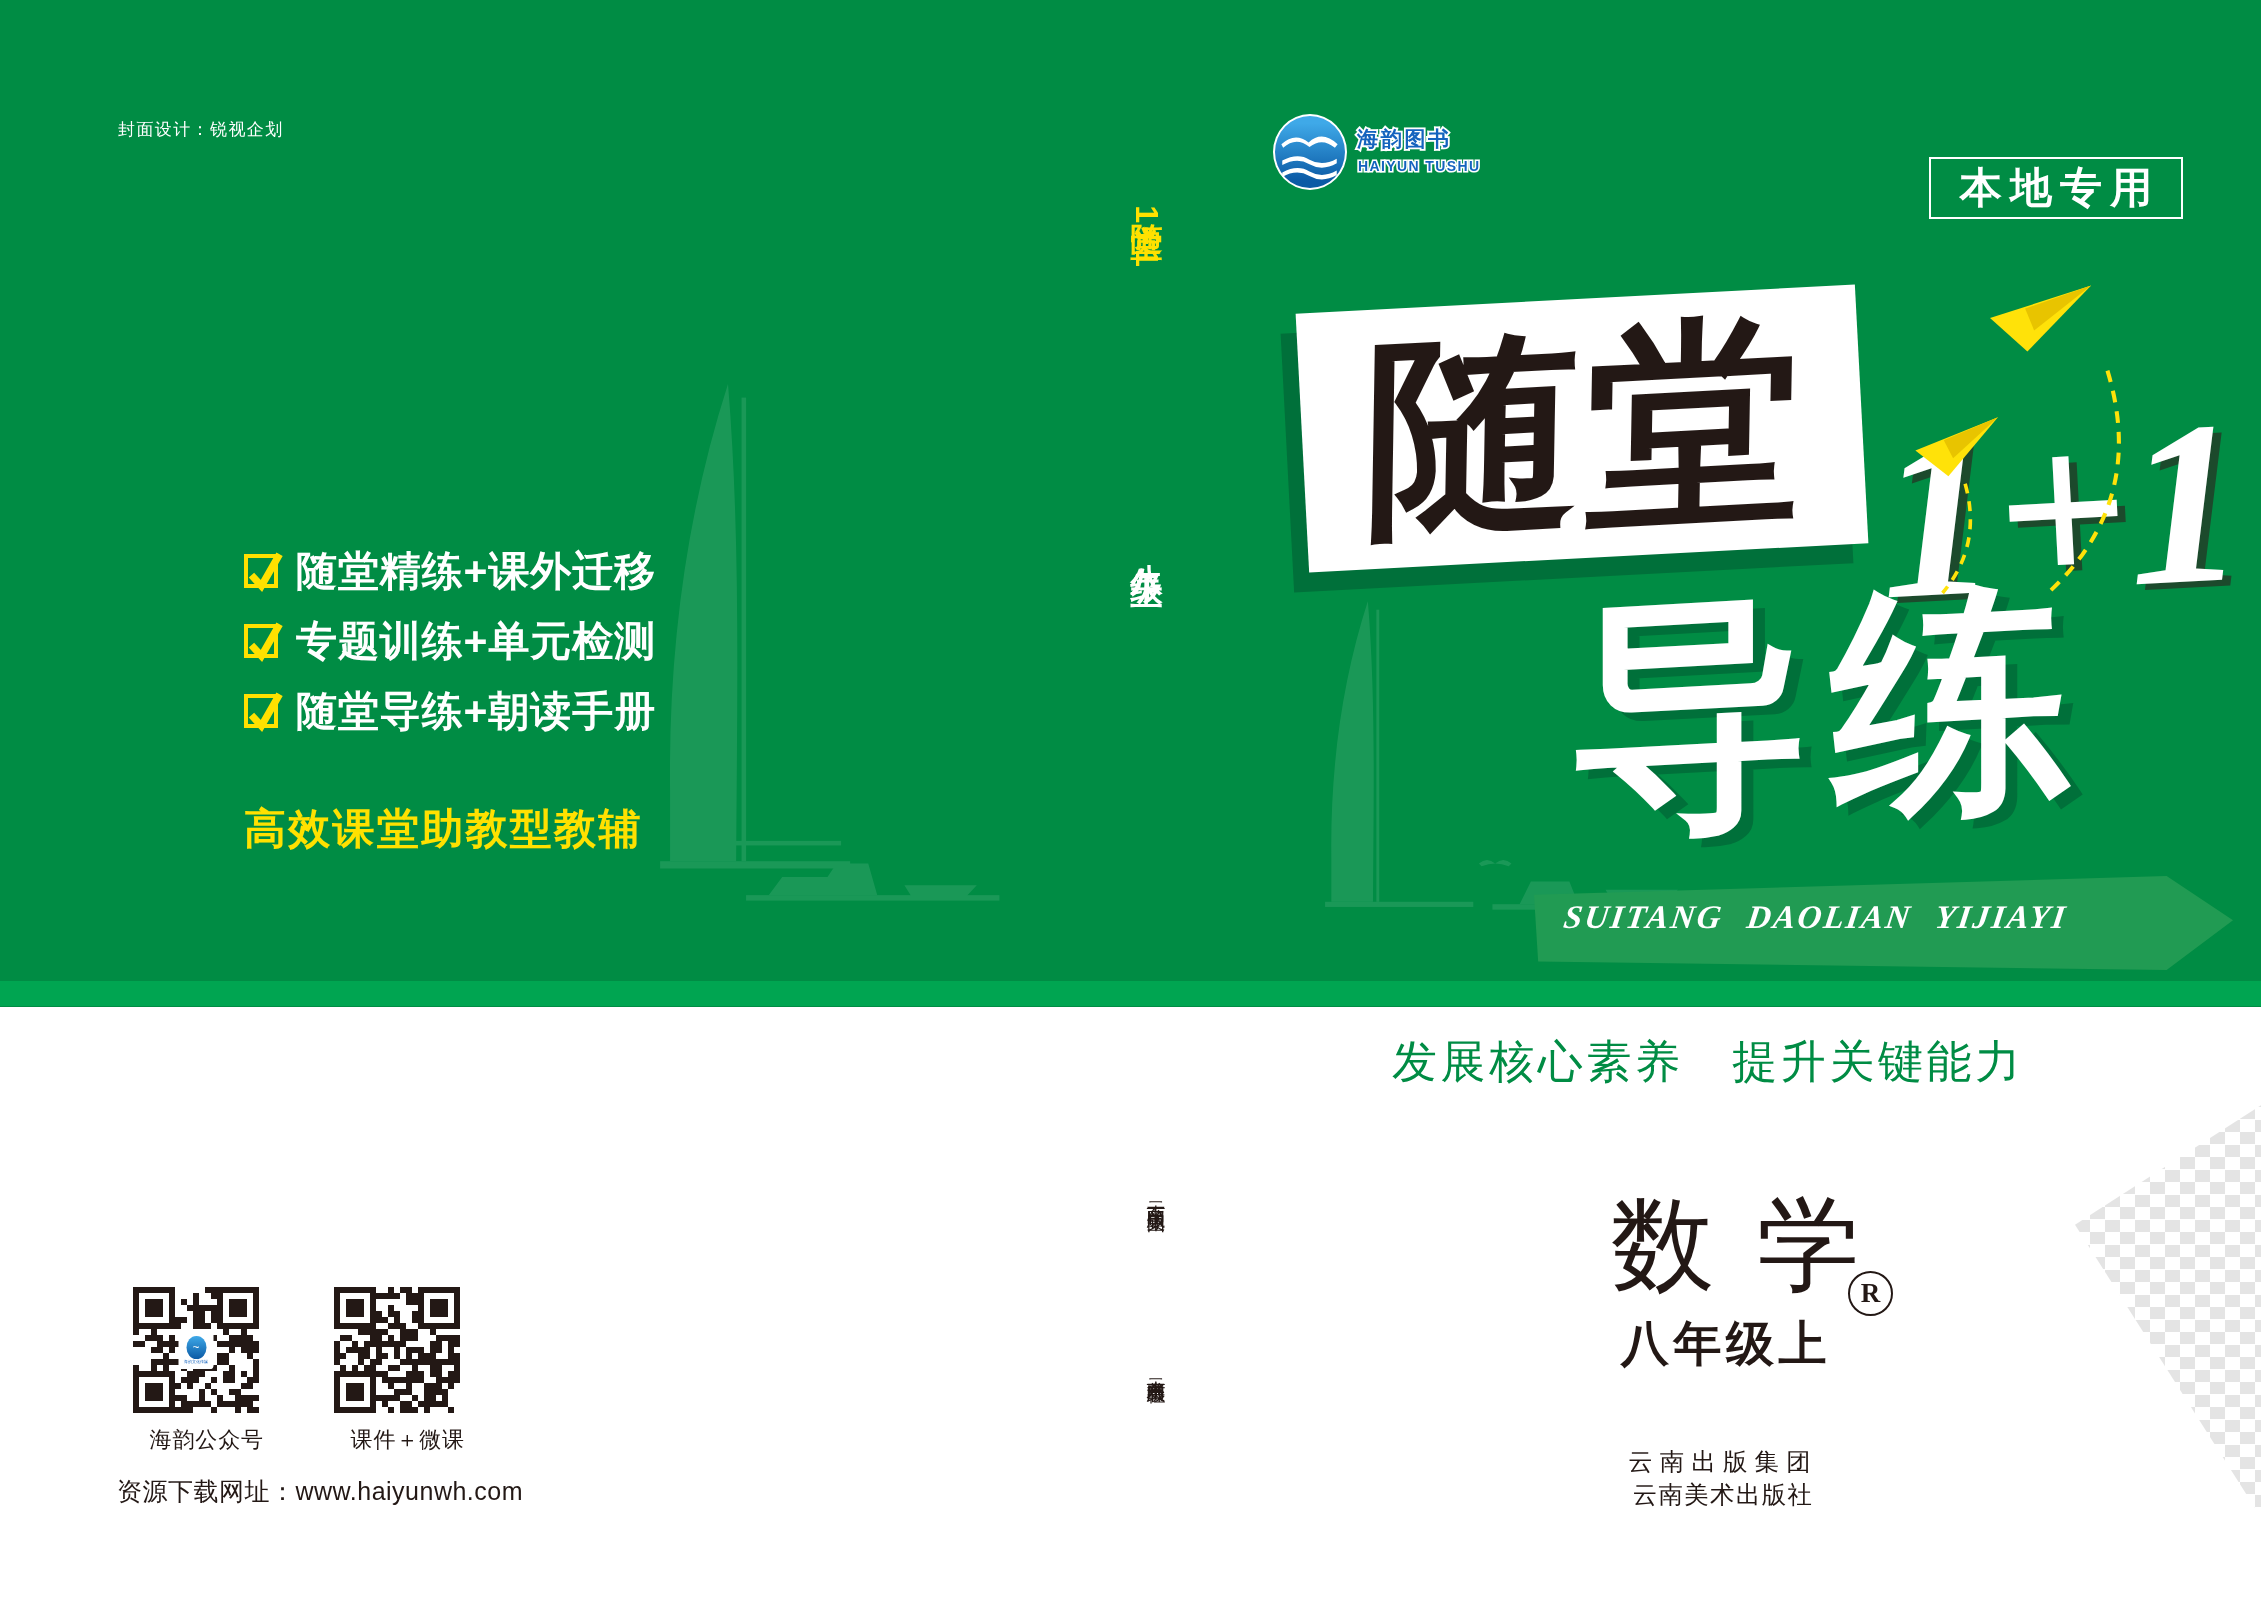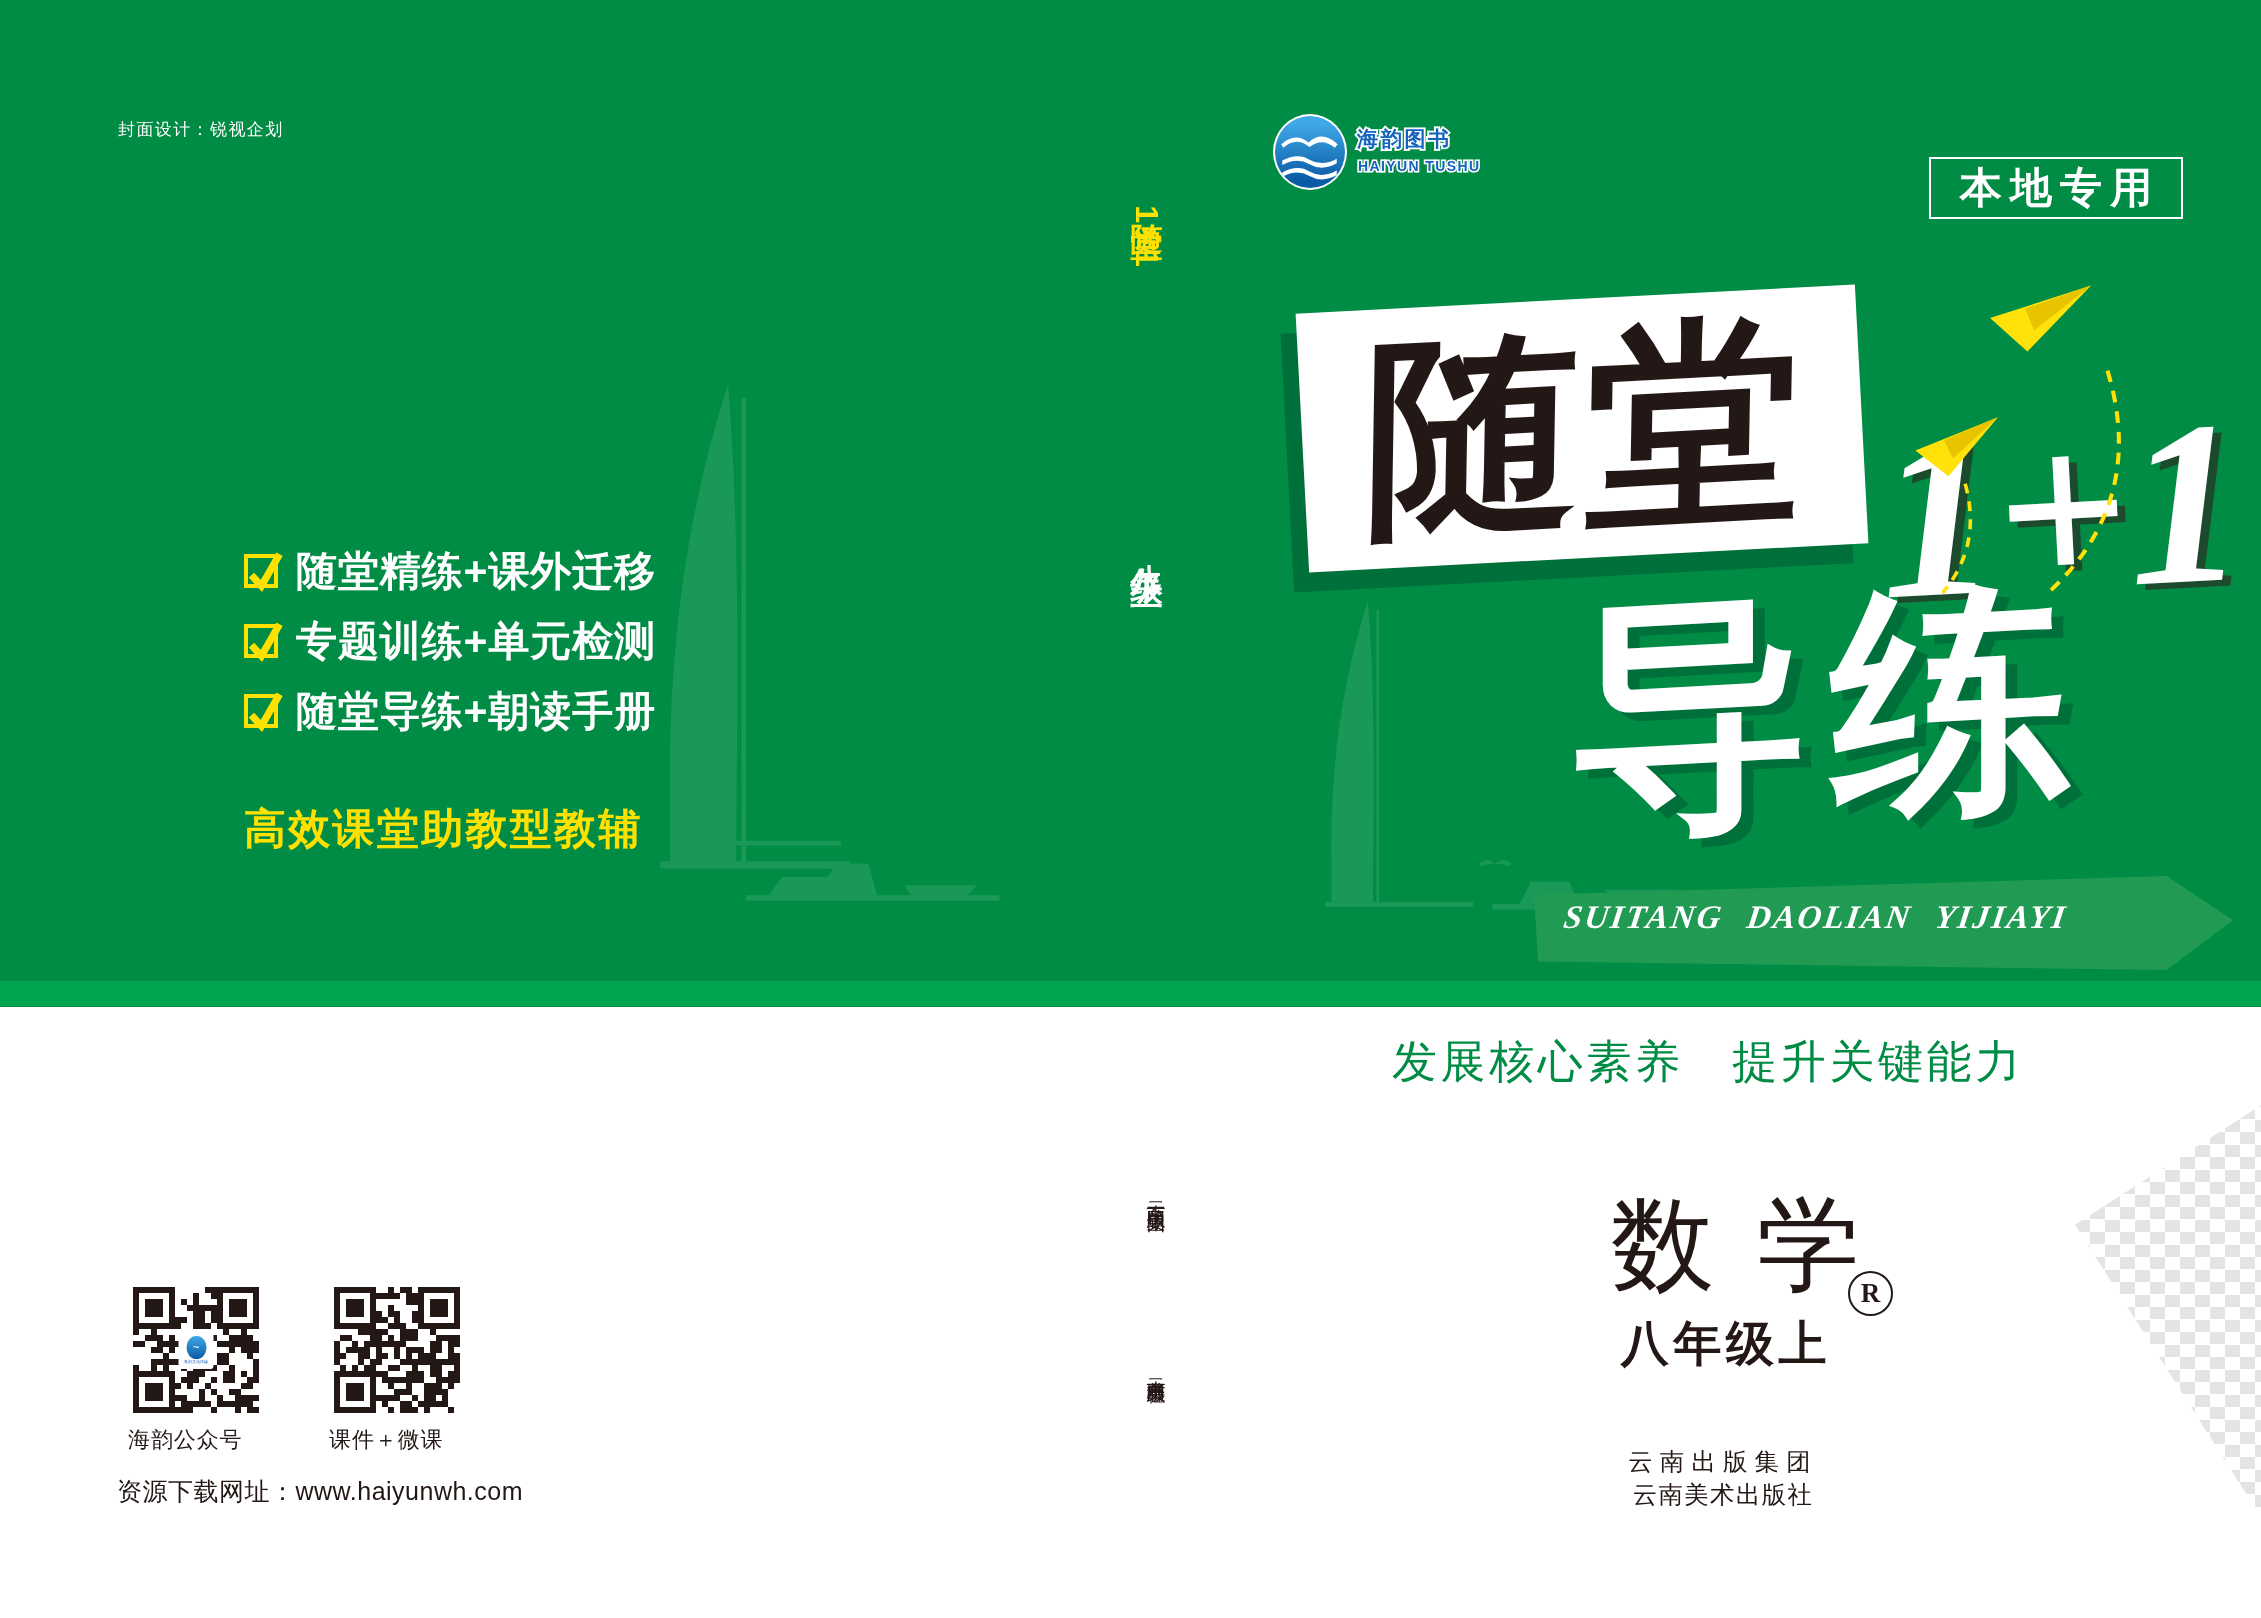--- a/index.html
+++ b/index.html
@@ -31,21 +31,21 @@
   .qr-grid{display:grid;width:100%;height:100%;grid-template-columns:repeat(21,1fr);grid-template-rows:repeat(21,1fr);}
   .qr-grid i{display:block;}
   .qr-grid i.on{background:var(--ink);}
   .qr1{left:128px;top:1282px;}
   .qr2{left:329px;top:1282px;}
   .qr-logo{position:absolute;left:50%;top:50%;width:35px;height:38px;transform:translate(-50%,-50%);
     background:#fff;border-radius:3.6px;display:flex;flex-direction:column;align-items:center;justify-content:center;}
   .qr-logo .oval{width:20px;height:23.5px;border-radius:50%;background:linear-gradient(#3FA9E8,var(--blue-dark));
     display:flex;align-items:center;justify-content:center;color:#fff;font-size:11.8px;line-height:1;}
   .qr-logo .tiny{font-size:4.5px;color:var(--blue);white-space:nowrap;transform:scale(.9);}
-  .qr-label{position:absolute;width:136px;top:1425px;text-align:left;font-size:22px;color:var(--ink);letter-spacing:0.9px;}
+  .qr-label{position:absolute;width:136px;top:1425px;text-align:right;font-size:22px;color:var(--ink);letter-spacing:0.9px;}
   .qr-label.l1{left:128px;} .qr-label.l2{left:329px;}
   .url-line{position:absolute;left:117px;top:1475px;font-size:25px;color:var(--ink);letter-spacing:0.5px;}
   
   .spine-text{position:absolute;left:1126px;width:43px;writing-mode:vertical-rl;text-orientation:mixed;
     display:flex;justify-content:center;white-space:nowrap;}
   .spine-series{top:198px;font-size:32px;font-weight:bold;color:var(--yellow);letter-spacing:3.6px;}
   .spine-grade{top:538px;font-size:32px;font-weight:bold;color:#fff;letter-spacing:4.5px;}
   .spine-pub1{top:1187px;font-size:19px;color:var(--ink);letter-spacing:2.7px;}
   .spine-pub2{top:1364px;font-size:19px;color:var(--ink);letter-spacing:0.9px;}
   

